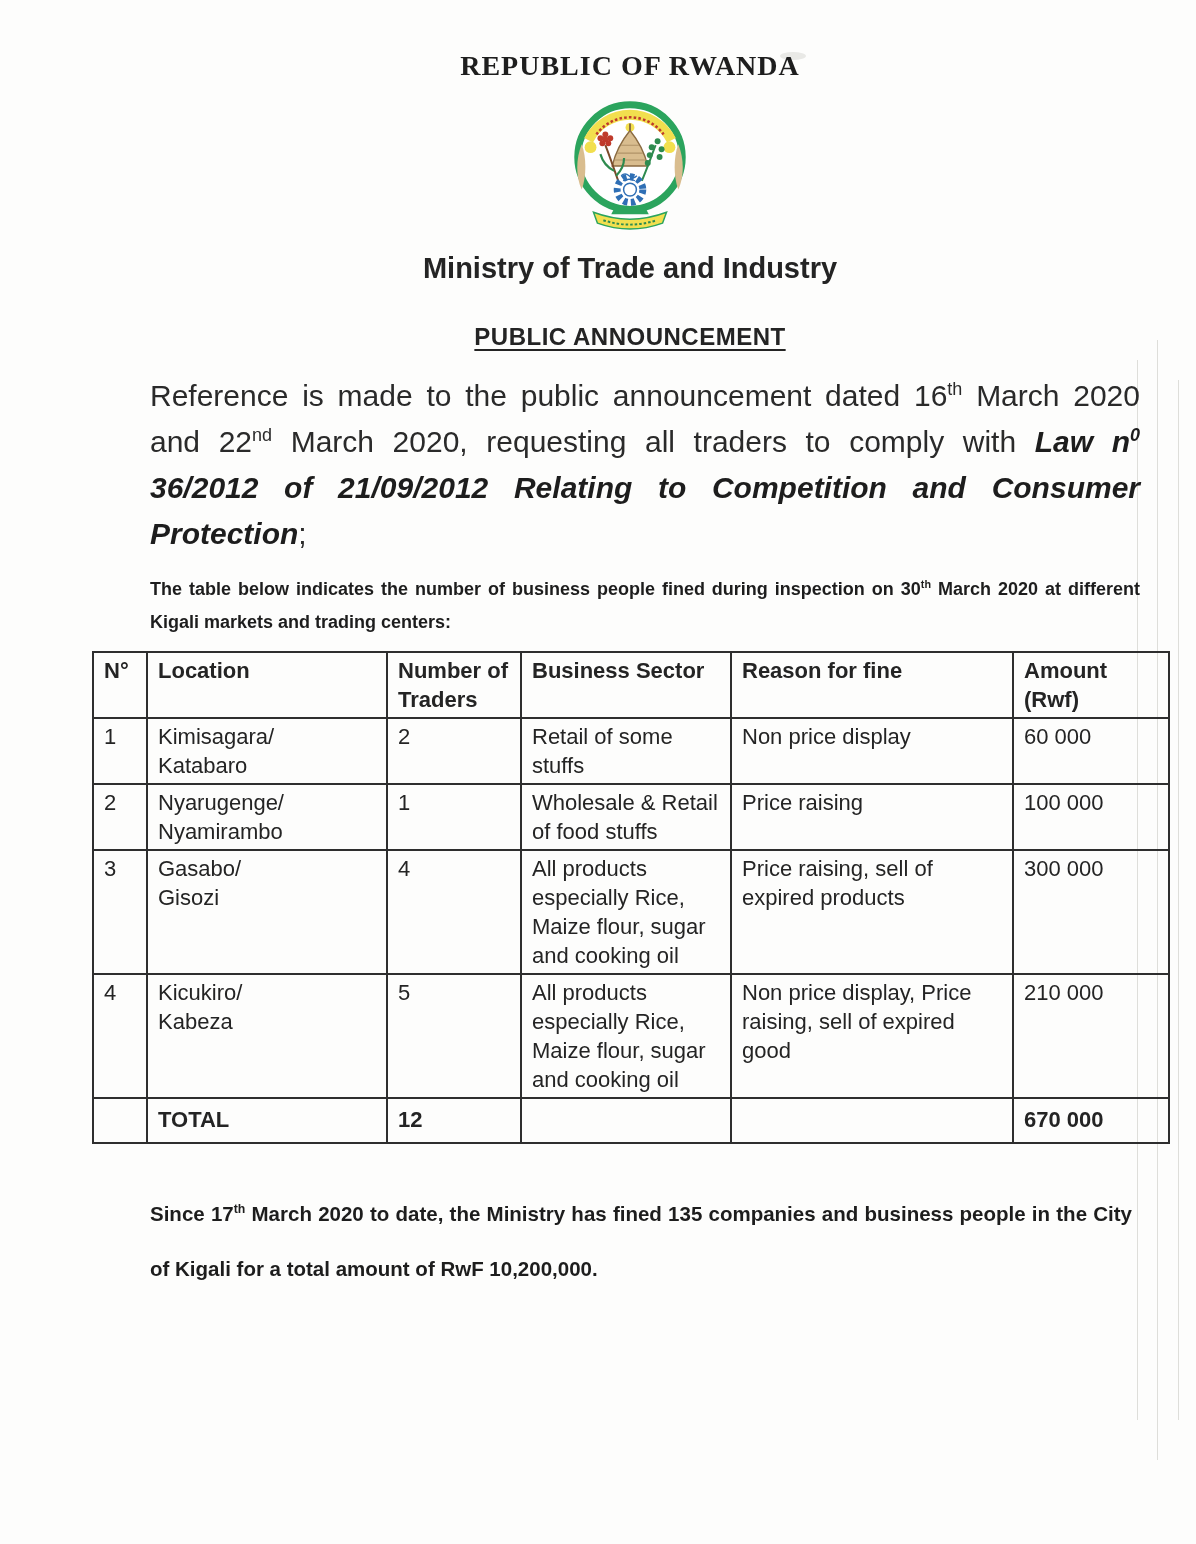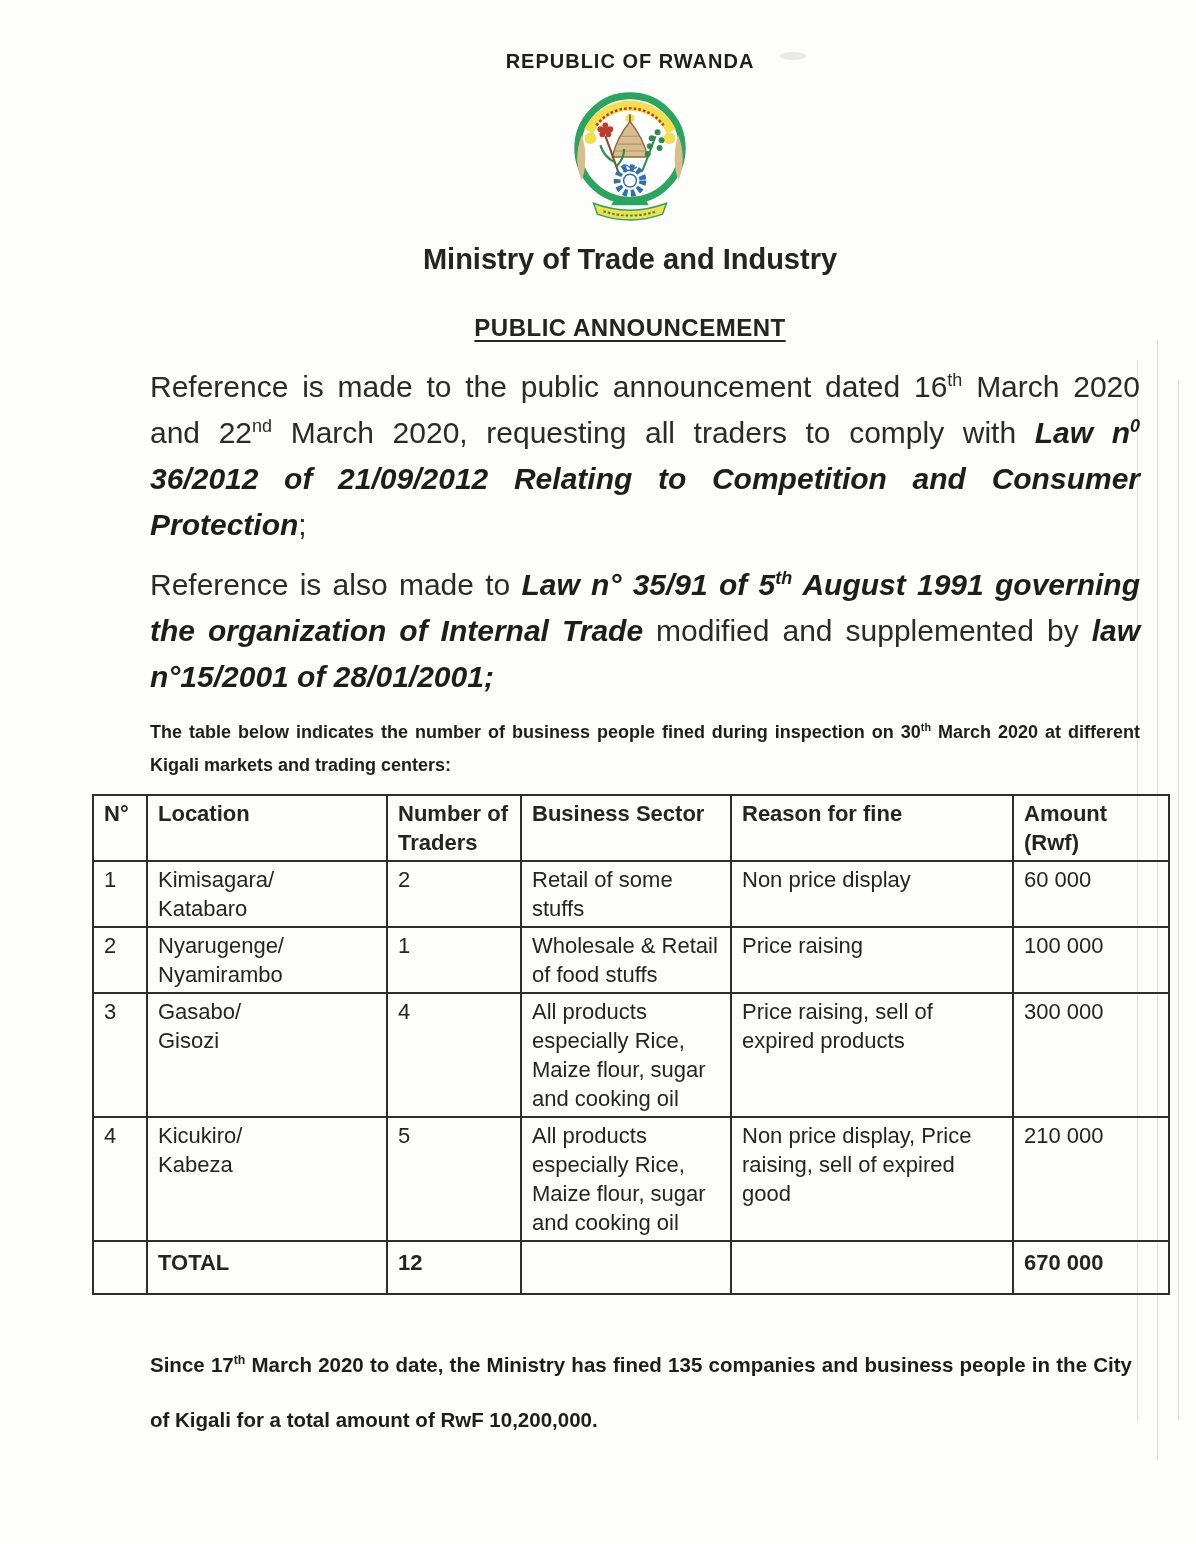--- a/index.html
+++ b/index.html
@@ -8,22 +8,23 @@
     width:1196px; height:1544px;
     background:#fdfdfc;
     color:#242424;
     font-family:"Liberation Sans", sans-serif;
     position:relative;
     overflow:hidden;
   }
   .page { padding:50px 28px 0 92px; position:relative; }
   .center { text-align:center; }
   .country-title {
-    font-size:20px; font-weight:bold; letter-spacing:1px;
+    font-size:28px; font-weight:bold; letter-spacing:1px;
     color:#1e1e1e;
+    font-family:Liberation Serif, serif;
   }
   .emblem-wrap { margin-top:8px; text-align:center; }
   .ministry-name { margin-top:14px; font-size:29px; font-weight:bold; }
   .title-wrap { margin-top:38px; }
   .doc-title {
     display:inline-block; font-size:24px; font-weight:bold;
     text-decoration:underline; text-underline-offset:4px; letter-spacing:0.5px;
   }
   .body-block { margin:0 28px 0 58px; }
   .para {
@@ -47,21 +48,21 @@
   table.fines th, table.fines td {
     border:2px solid #2e2e2e;
     vertical-align:top; text-align:left;
     padding:3px 10px; line-height:29px;
     overflow:hidden;
   }
   table.fines th { font-weight:bold; white-space:pre-line; }
   table.fines th.nw { white-space:nowrap; padding-right:12px; }
   td.loc { white-space:pre-line; }
   td.just { text-align:justify; }
-  tr.total-row td { font-weight:bold; padding-top:6px; padding-bottom:16px; }
+  tr.total-row td { font-weight:bold; padding-top:6px; padding-bottom:8px; }
   .footer-summary {
     margin:42px 36px 0 58px;
     font-size:20.5px; font-weight:bold; line-height:55px;
     text-align:justify; color:#1d1d1d;
   }
   .scan-line {
     position:absolute; width:1px; background:#dededa; pointer-events:none;
   }
   .smudge {
     position:absolute; background:#e9e9e6; border-radius:50%; pointer-events:none;
@@ -135,21 +136,20 @@
 
   <div class="center ministry-name">Ministry of Trade and Industry</div>
 
   <div class="center title-wrap">
     <span class="doc-title">PUBLIC ANNOUNCEMENT</span>
   </div>
 
   <div class="body-block">
     <p class="para"><span>Reference is made to the public announcement dated 16</span><span class="sup">th</span><span> March 2020 and 22</span><span class="sup">nd</span><span> March 2020, requesting all  traders to comply with </span><span class="bi">Law n</span><span class="bi sup">0</span><span class="bi"> 36/2012 of 21/09/2012 Relating to Competition and Consumer Protection</span><span>;</span></p>
 
-    <p class="para"><span>Reference is also made to </span><span class="bi">Law n° 35/91 of 5</span><span class="bi sup">th</span><span class="bi"> August 1991 governing the organization of Internal Trade</span><span> modified and supplemented by </span><span class="bi">law n°15/2001 of 28/01/2001;</span></p>
 
   </div>
 
   <p class="table-intro"><span>The table below indicates the number of business people fined during inspection on 30</span><span class="sup">th</span><span> March 2020 at different Kigali markets and trading centers:</span></p>
 
   <table class="fines">
     <colgroup>
       <col style="width:54px">
         <col style="width:240px">
         <col style="width:134px">

